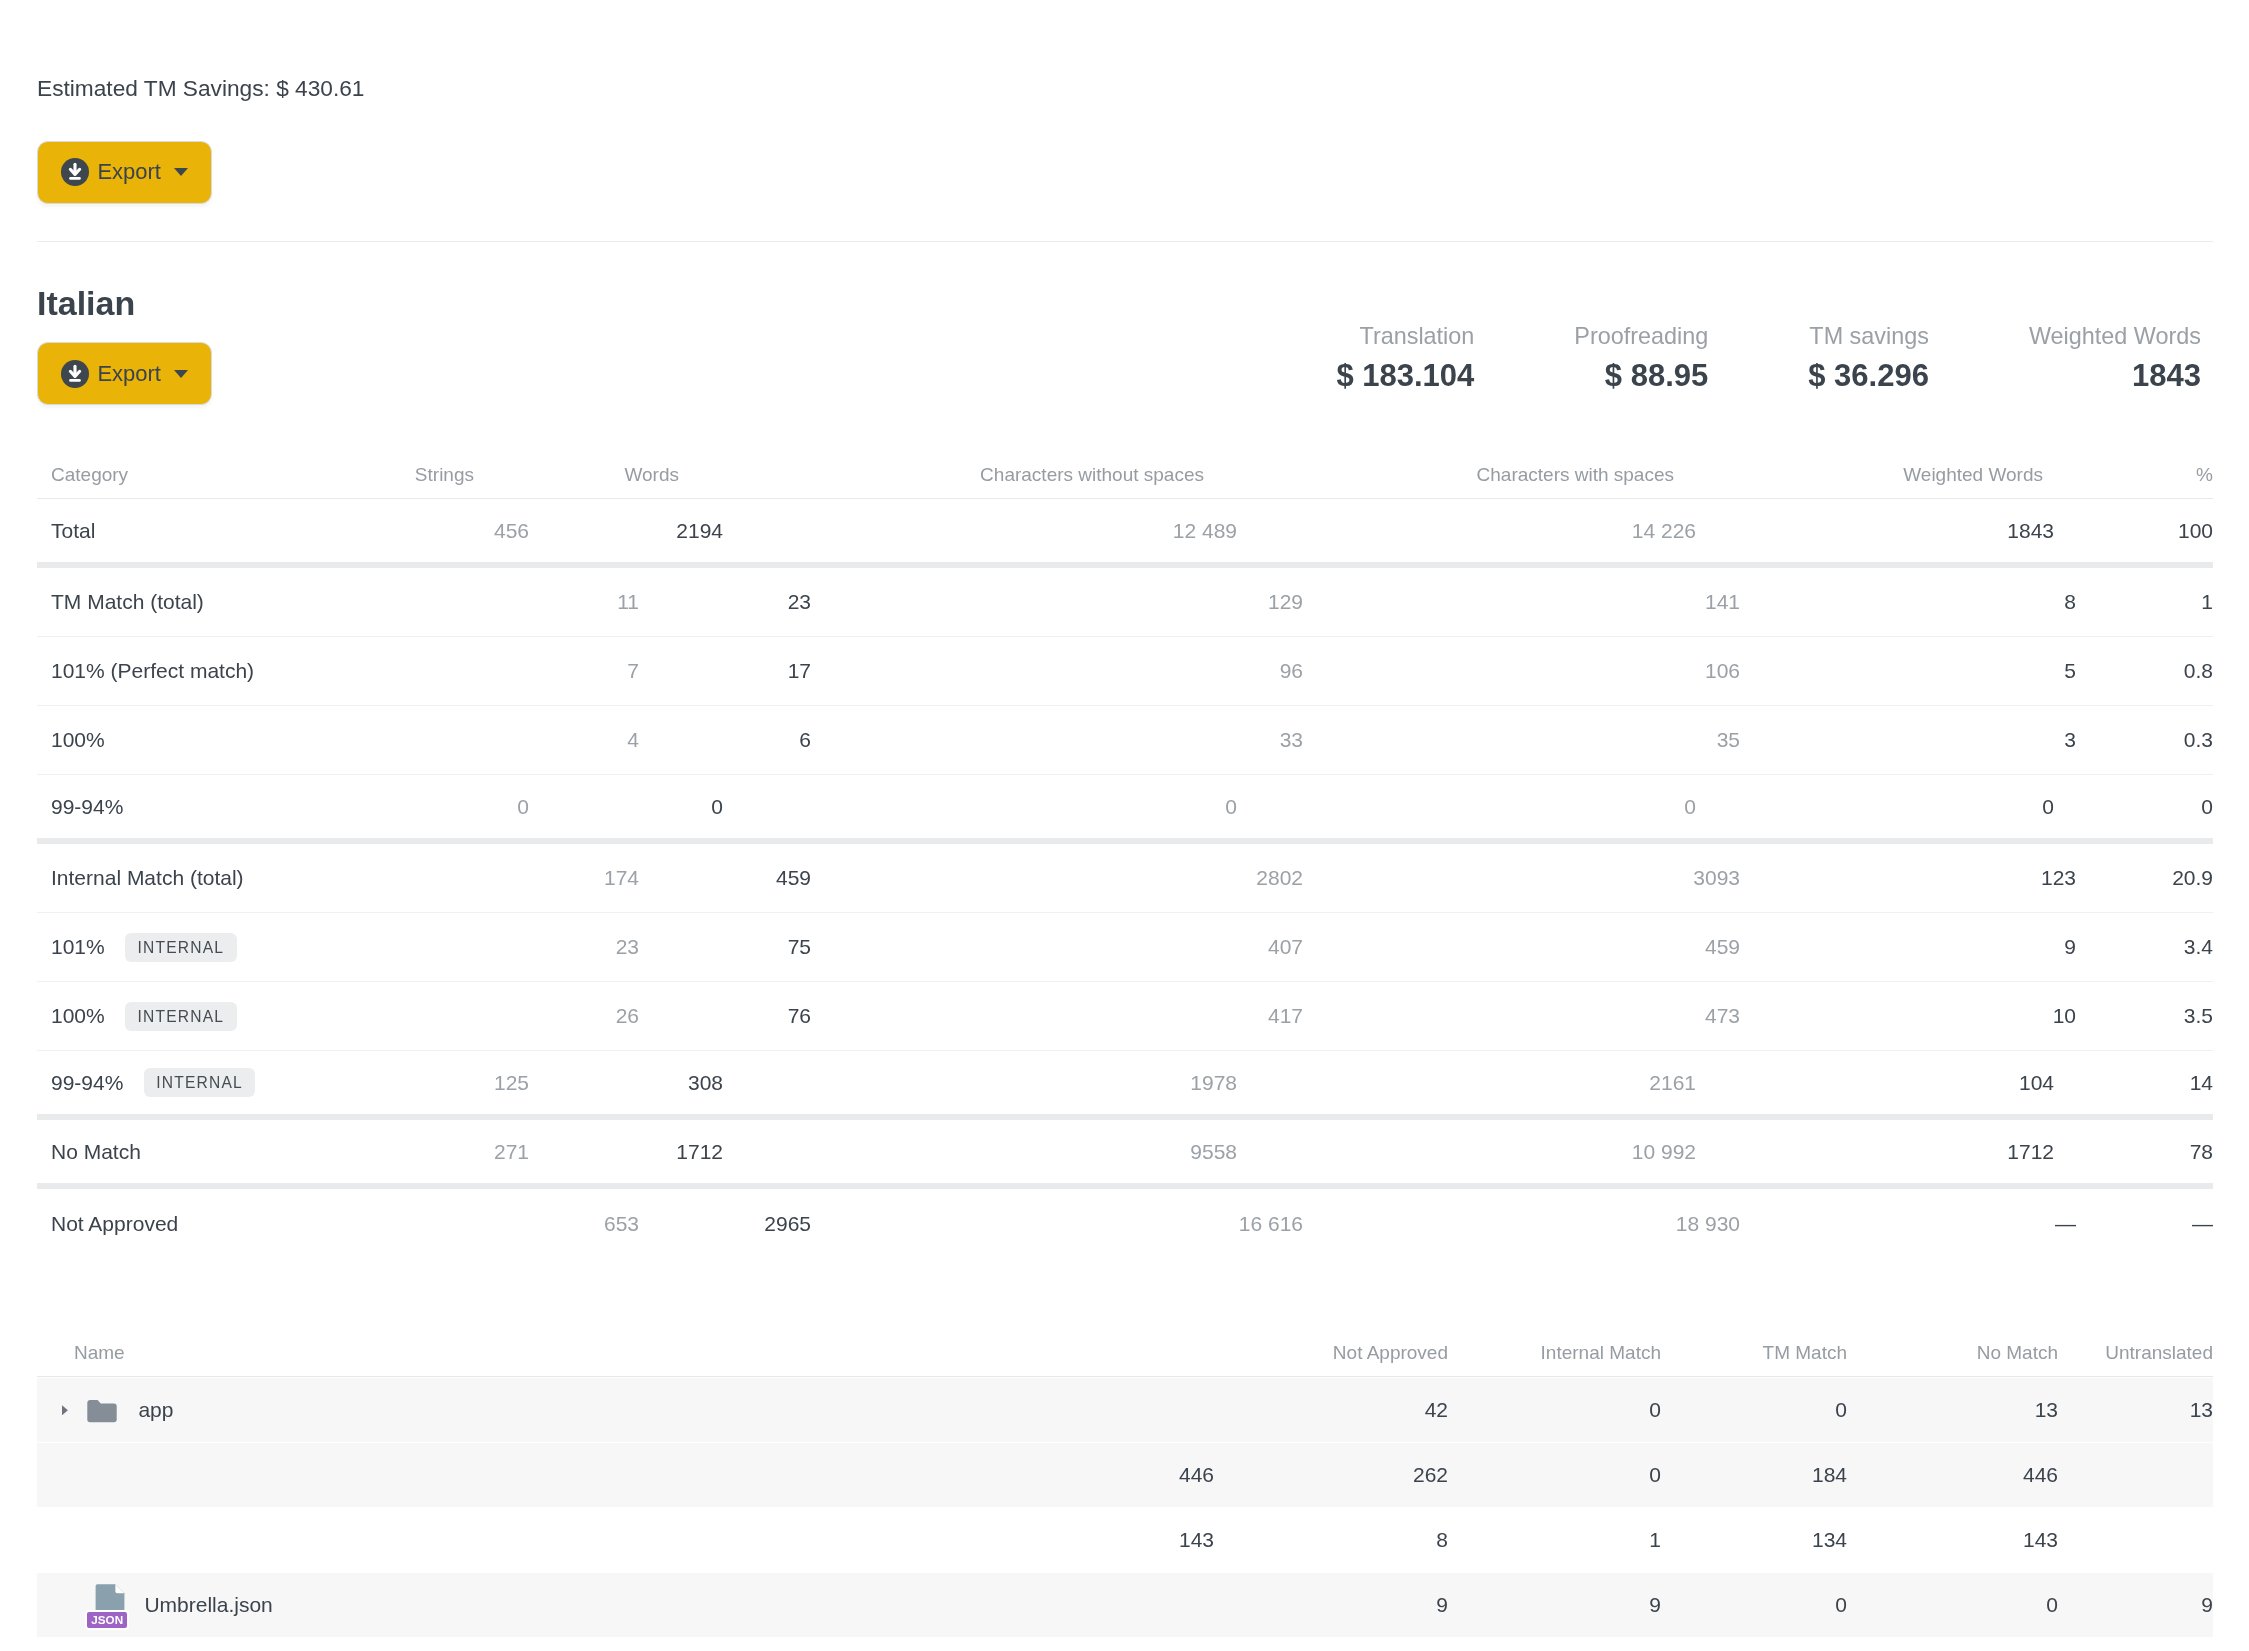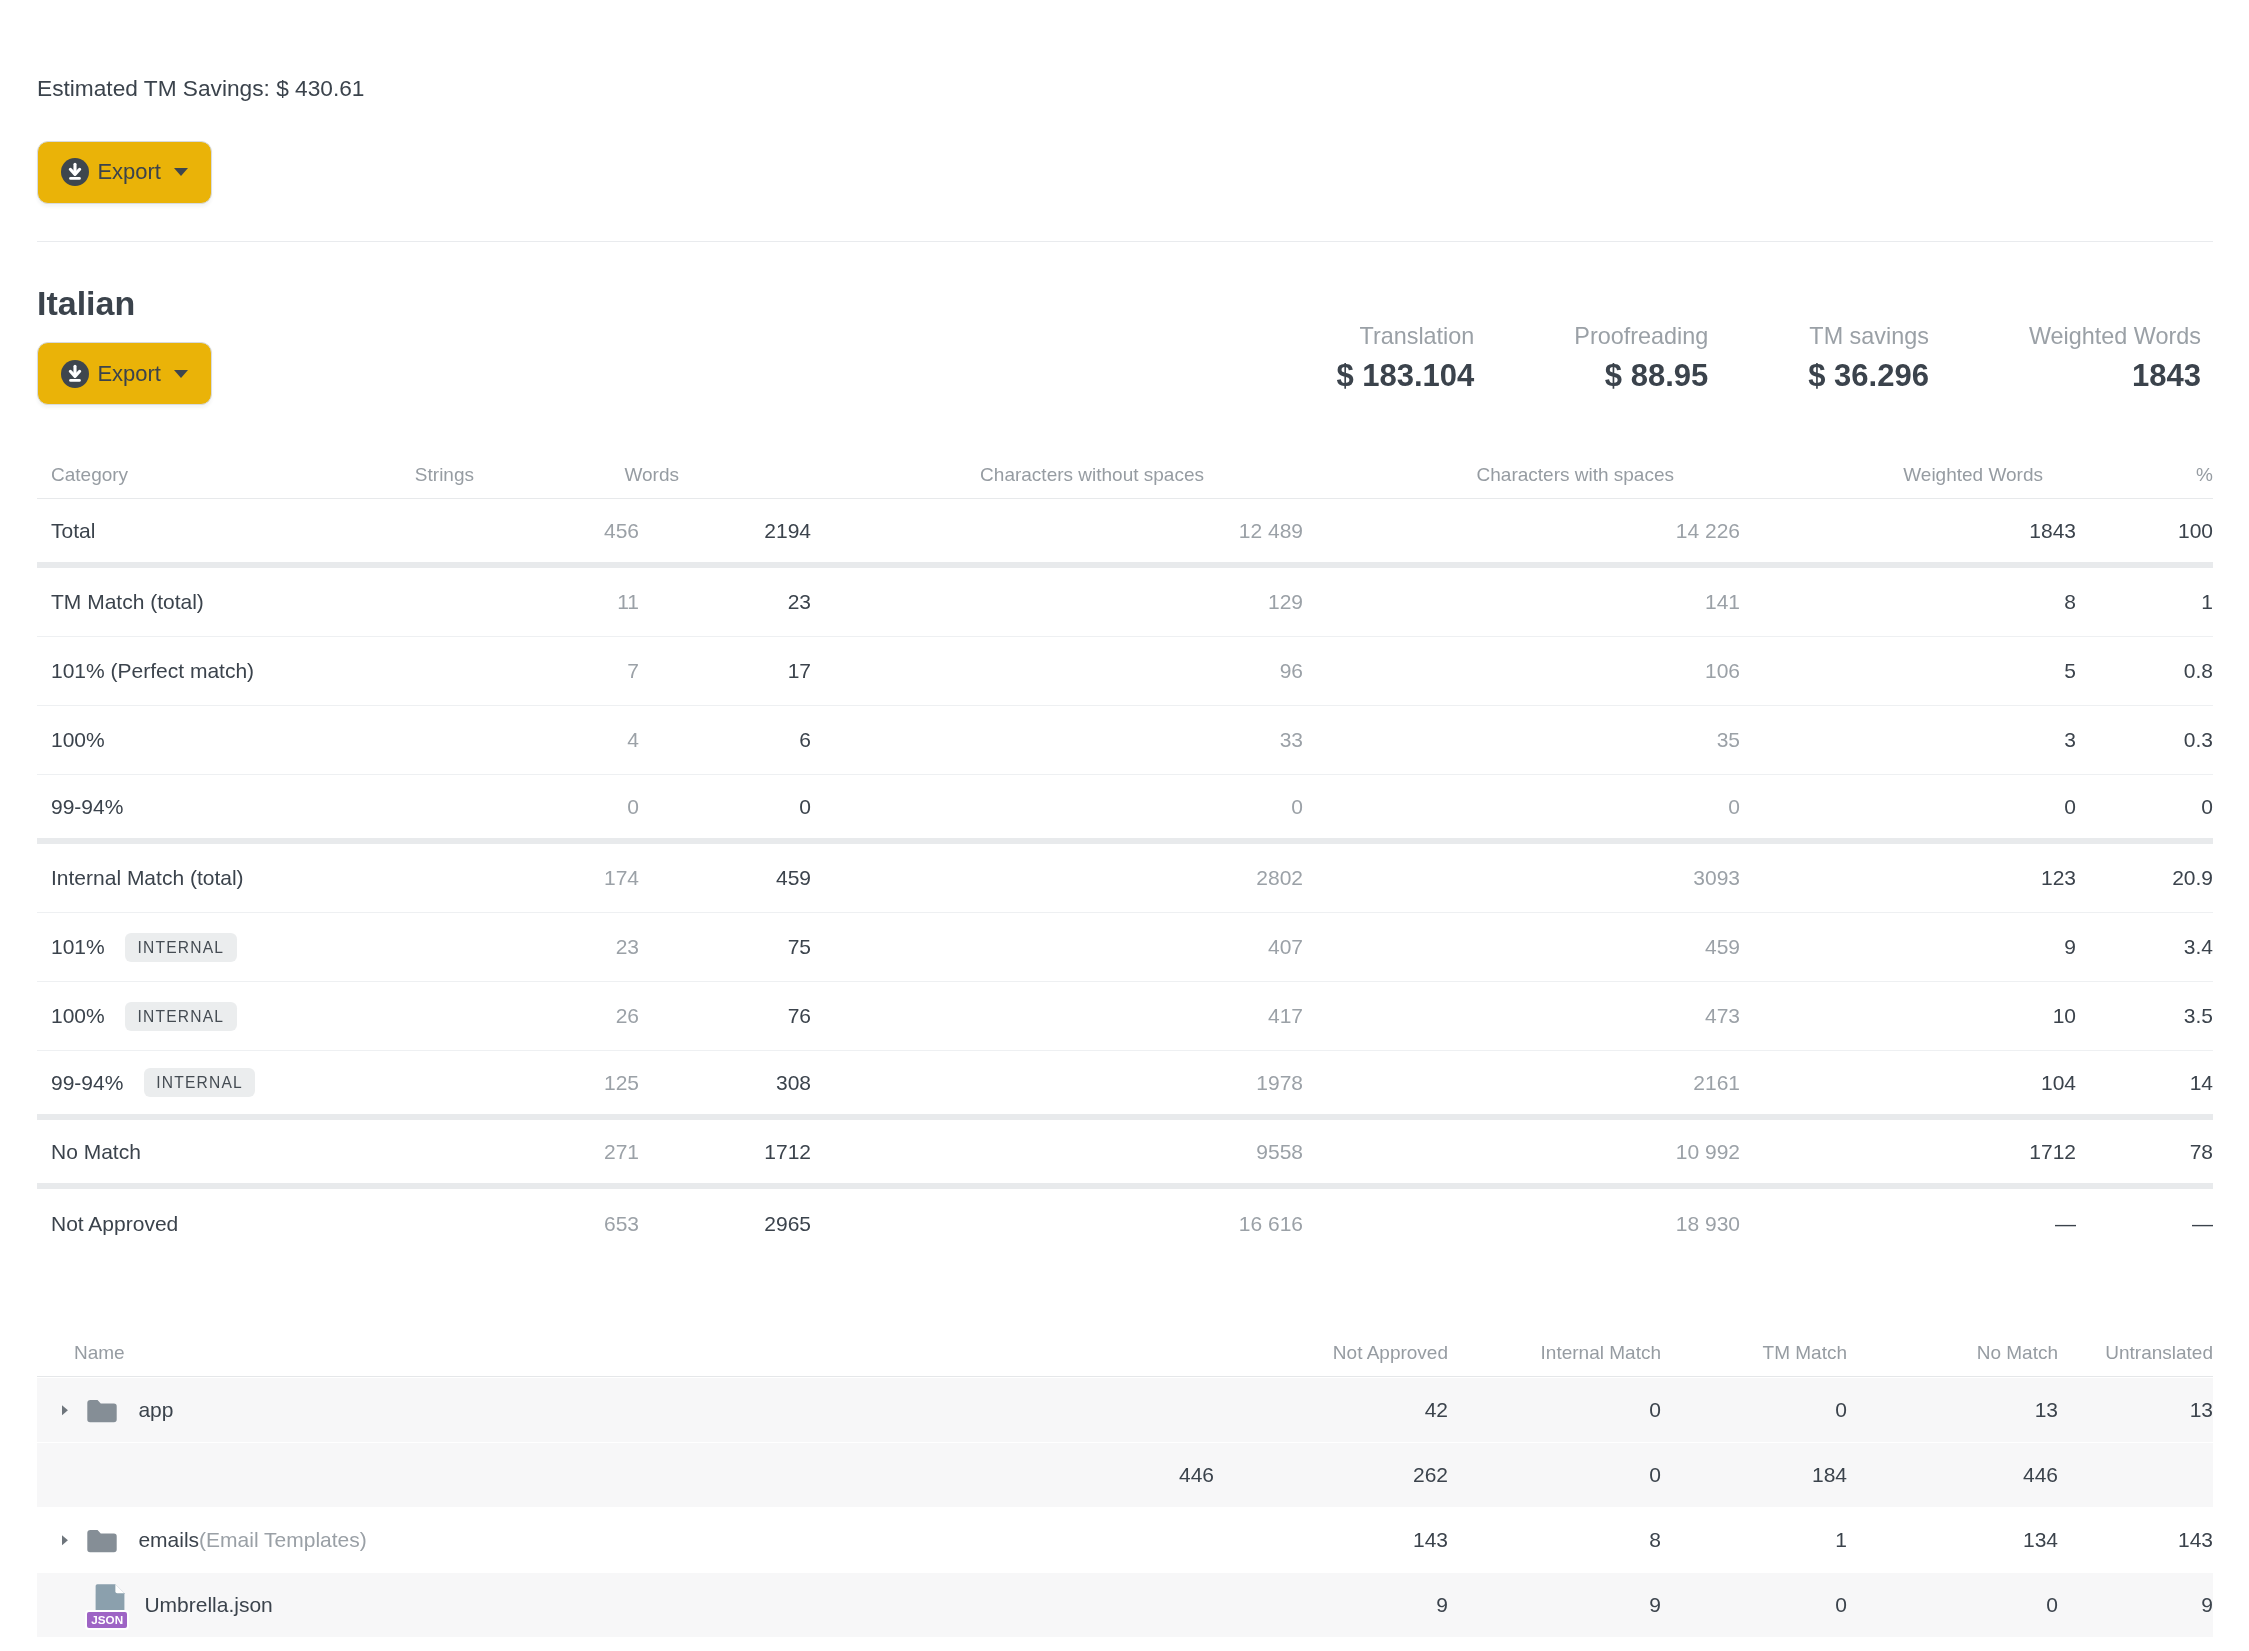--- a/index.html
+++ b/index.html
@@ -47,21 +47,21 @@
   .cost-table { margin-top:44px; }
   .cost-grid-row {
     display:grid;
     grid-template-columns:1fr 187px 172px 492px 437px 336px 137px;
     align-items:center;
   }
   .cost-head { height:50px; align-items:end; padding-bottom:12.5px; }
   .cost-head > div { font-size:19px; color:#969ca2; }
   .cost-head { border-bottom:1.6px solid #e7e9eb;gap:33px; }
   .cost-row { height:69px; border-bottom:1.6px solid #eef0f2; }
-  .cost-row.thick { border-bottom:6.2px solid #e8eaec; }
+  .cost-row.thick { border-bottom:6.2px solid #e8eaec;gap:22px; }
   .cost-row:last-child { border-bottom:none; }
   .cell-num { text-align:right; font-size:21px; }
   .cell-num.gray { color:#9ba1a7; }
   .cat-cell { display:flex; align-items:center; gap:20.3px; padding-left:14px; font-size:21px; }
   .cost-head .cat-cell { font-size:19px; color:#969ca2; padding-left:14px; }
   .badge {
     display:inline-block; font-size:15.6px; letter-spacing:1.2px; color:#454c53;
     background:#ebedee; border-radius:6.2px; padding:7px 12.5px 6.2px 12.5px; line-height:1;
   }
 
@@ -312,34 +312,20 @@
         <div class="cell-num">13</div>
       </div>
       <div class="files-grid-row file-row gray">
         <div class="cell-num">446</div>
         <div class="cell-num">262</div>
         <div class="cell-num">0</div>
         <div class="cell-num">184</div>
         <div class="cell-num">446</div>
       </div>
       <div class="files-grid-row file-row ">
-        <div class="name-cell">
-          <span class="caret-slot">
-            <svg width="9.4" height="12.5" viewBox="0 0 10 14">
-              <path d="M2 1.5 L8.6 7 L2 12.5 Z" fill="#6e757c"></path>
-            </svg>
-          </span>
-          <span class="icon-slot">
-            <svg width="34" height="28" viewBox="0 0 24 20">
-              <path d="M1.5 5 q0-2.2 2.2-2.2 h5.1 l2.3 2.6 h9.4 q2 0 2 2 v9.4 q0 2-2 2 H3.5 q-2 0-2-2 Z" fill="#858e96"></path>
-            </svg>
-          </span>
-          <span>emails</span>
-          <span class="name-suffix">(Email Templates)</span>
-        </div>
         <div class="cell-num">143</div>
         <div class="cell-num">8</div>
         <div class="cell-num">1</div>
         <div class="cell-num">134</div>
         <div class="cell-num">143</div>
       </div>
       <div class="files-grid-row file-row gray">
         <div class="name-cell">
           <span class="caret-slot"></span>
           <span class="icon-slot" style="padding-left: 6.2px; width: 59px;">

